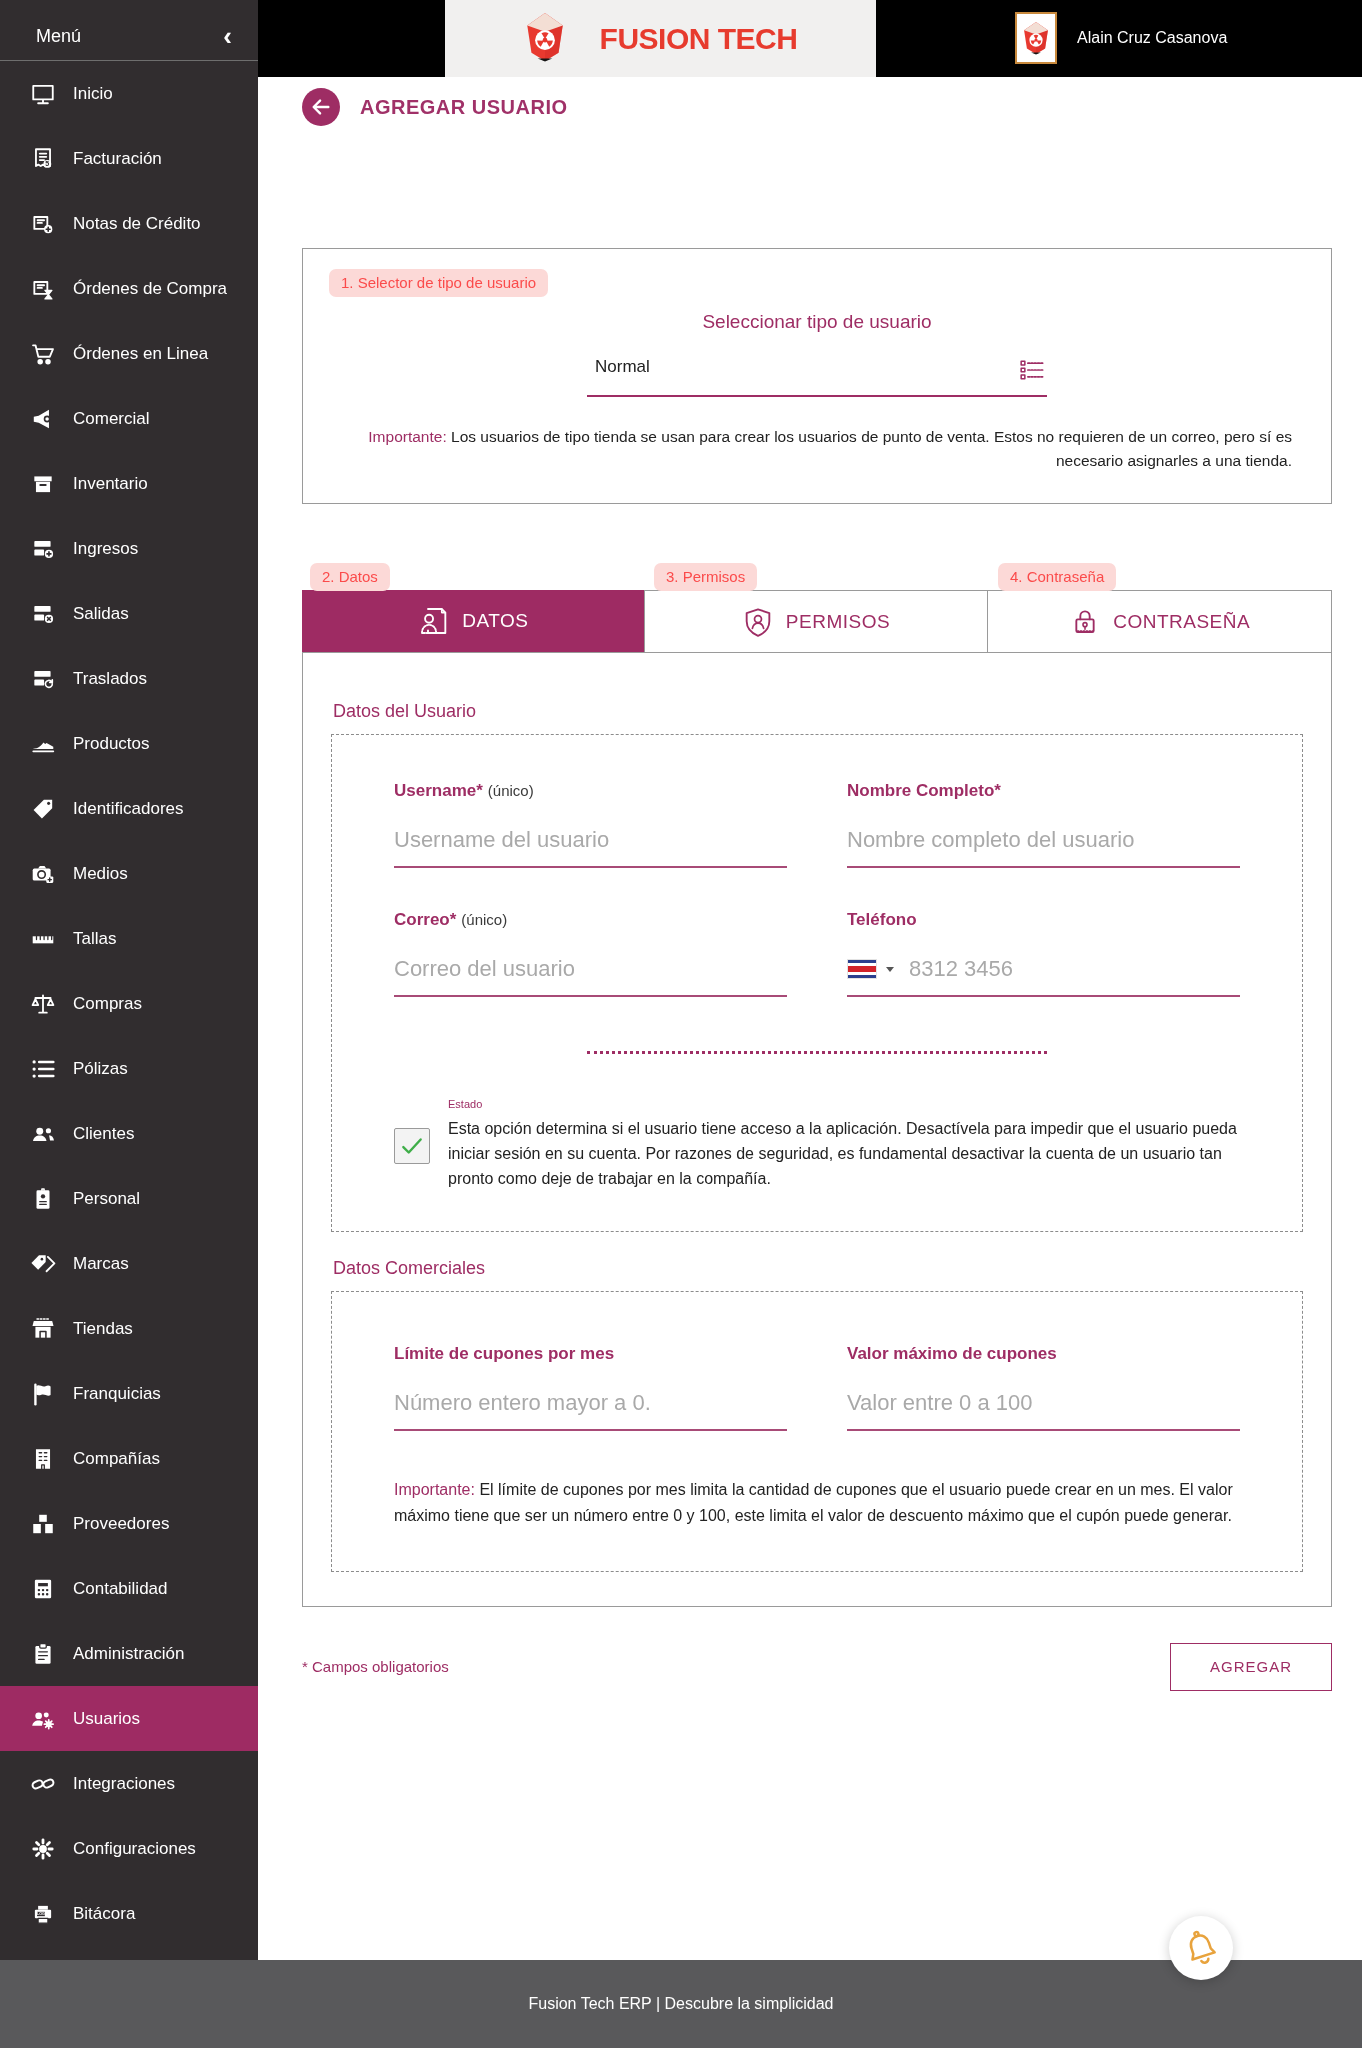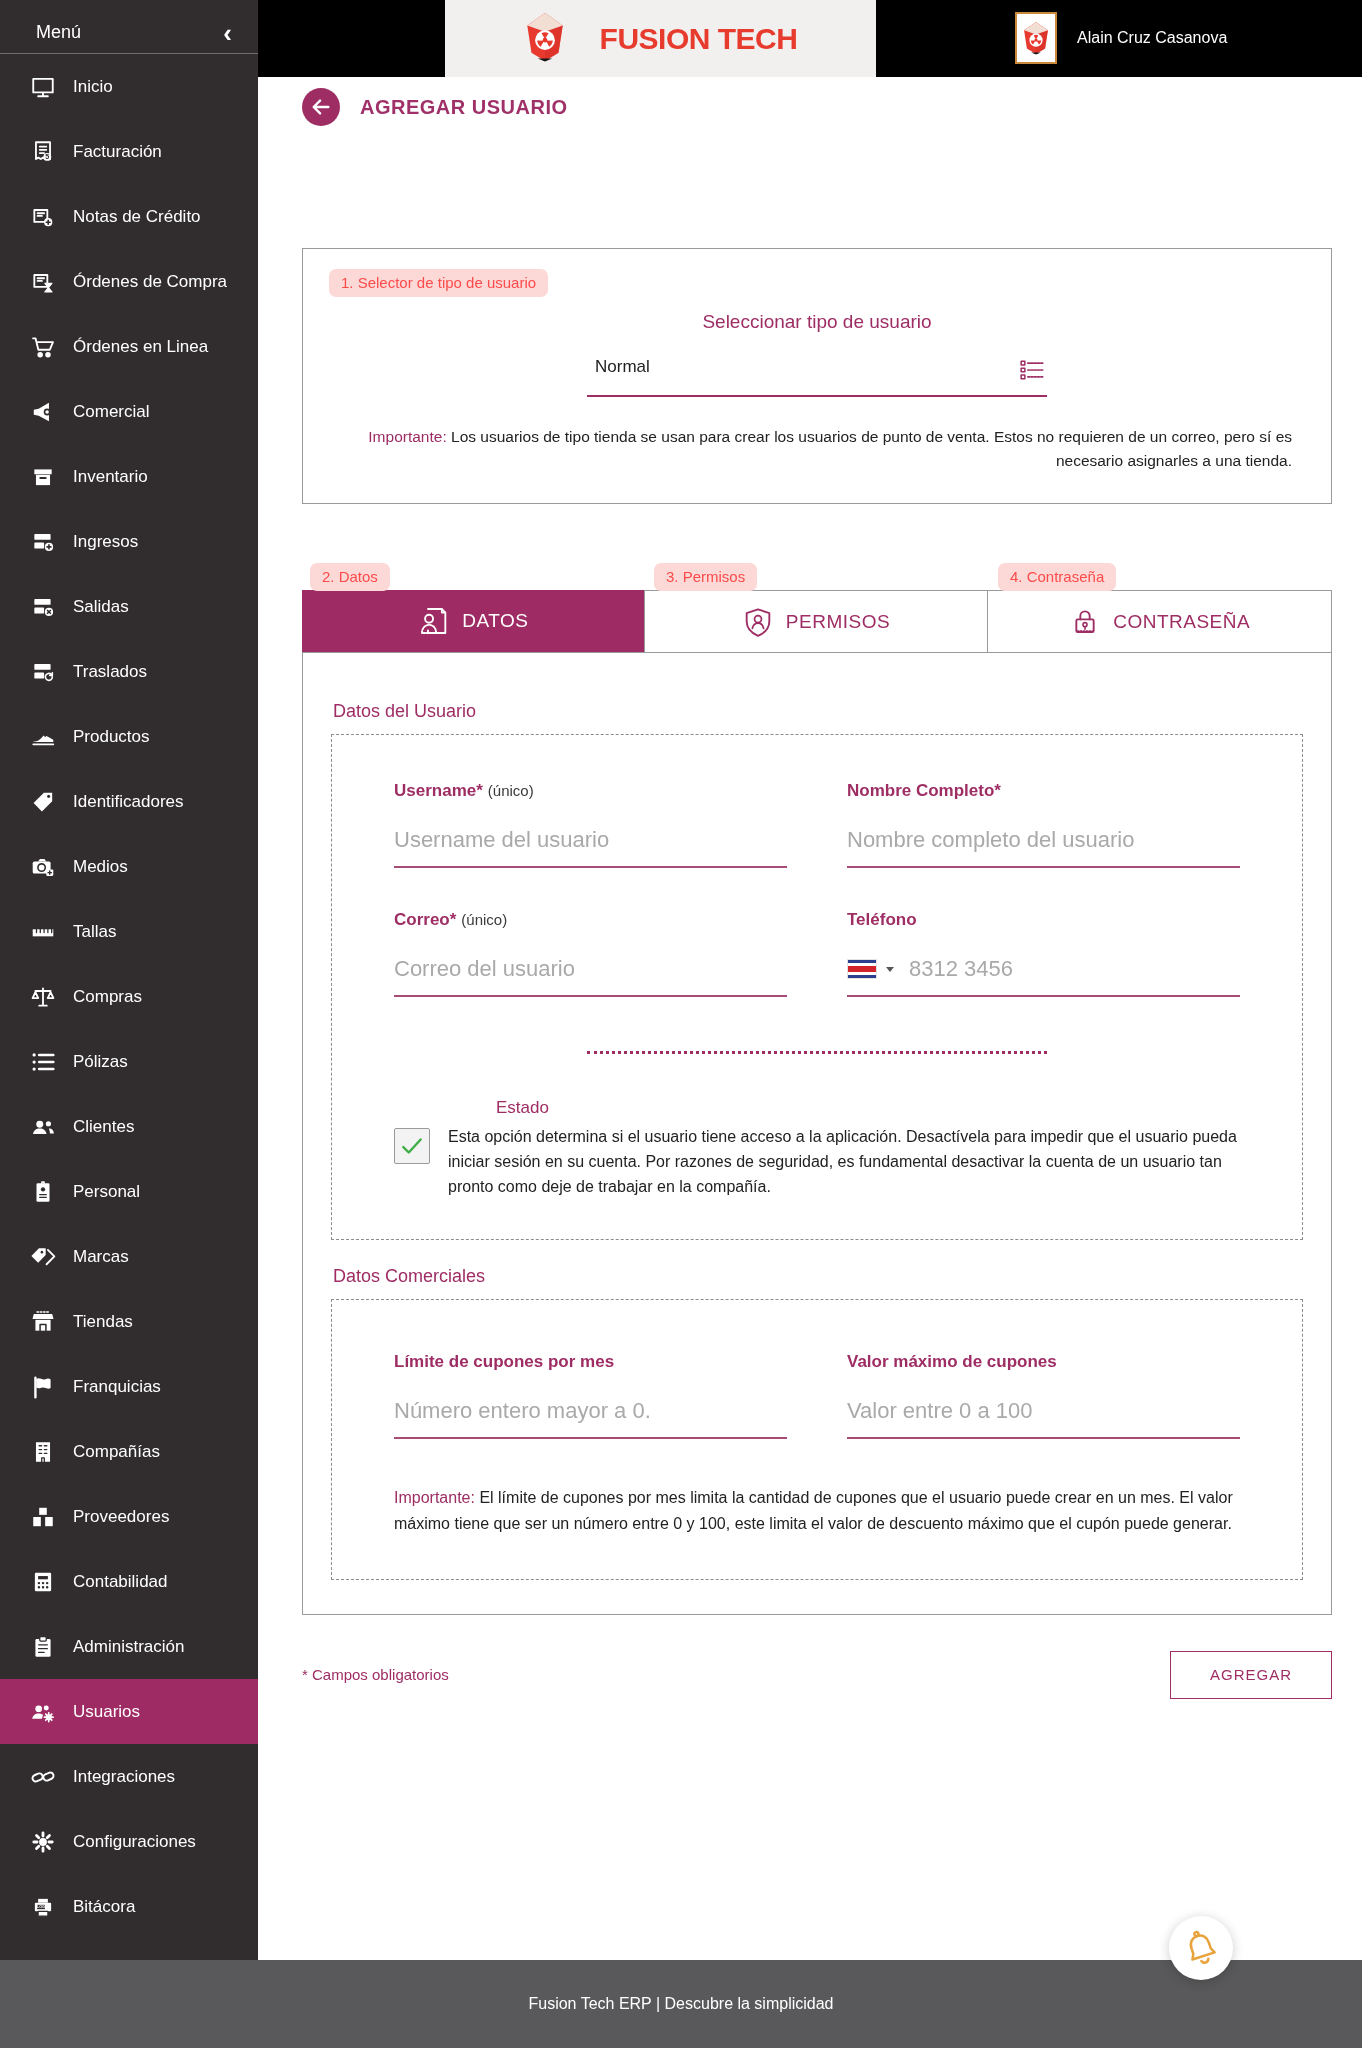--- a/index.html
+++ b/index.html
@@ -1,20 +1,20 @@
 <!DOCTYPE html>
 <html><head>
 <meta charset="utf-8">
 <style>
   html,body{margin:0;padding:0;background:#fff;font-family:"Liberation Sans",sans-serif;}
   .page{width:1362px;height:2048px;position:relative;display:flex;flex-direction:column;overflow:hidden;background:#fff;}
   .top{display:flex;height:1960px;flex-shrink:0;}
   
   aside{width:258px;flex-shrink:0;background:#312d2f;display:flex;flex-direction:column;}
-  .menu-head{height:54px;box-sizing:border-box;border-bottom:1px solid #6e6e6e;display:flex;align-items:center;justify-content:space-between;padding:12px 26px 0 36px;color:#fff;flex-shrink:0;}
+  .menu-head{height:61px;box-sizing:border-box;border-bottom:1px solid #6e6e6e;display:flex;align-items:center;justify-content:space-between;padding:12px 26px 0 36px;color:#fff;flex-shrink:0;}
   .menu-head .t{font-size:18px;}
   .chev{font-size:26px;line-height:1;color:#fff;cursor:pointer;font-weight:bold;}
   nav{flex:1;}
   .mi{height:65px;display:flex;align-items:center;padding-left:30px;gap:17px;color:#fff;cursor:pointer;box-sizing:border-box;}
   .mi.active{background:#9e2b63;}
   .ic{width:26px;height:26px;display:inline-flex;color:#fff;flex-shrink:0;}
   .ic svg{width:100%;height:100%;}
   .mi .lbl{font-size:17px;white-space:nowrap;}
   
   .right-col{flex:1;display:flex;flex-direction:column;background:#fff;min-width:0;}
@@ -60,21 +60,21 @@
   .fhint{font-size:15px;color:#3a3a3a;font-weight:normal;margin-left:5px;}
   .finput{margin-top:26px;border-bottom:2px solid #a84b77;padding-bottom:13px;display:flex;align-items:center;gap:9px;}
   .finput input{border:none;outline:none;font-size:22px;color:#b91c1c;width:100%;padding:0;font-family:"Liberation Sans",sans-serif;background:transparent;}
   .finput input::placeholder{color:#a9a9a9;opacity:1;}
   .row2{margin-top:42px;}
   .flag{width:30px;height:20px;flex-shrink:0;background:linear-gradient(180deg,#2b3f8e 0 18%,#fff 18% 36%,#d2232a 36% 64%,#fff 64% 82%,#2b3f8e 82% 100%);box-shadow:0 0 0 1px #e3e3e3 inset;cursor:pointer;}
   .caret{width:0;height:0;border-left:4.5px solid transparent;border-right:4.5px solid transparent;border-top:5.5px solid #555;margin-right:6px;cursor:pointer;}
   .divider{width:460px;margin:54px auto 0;border-top:3px dotted #9e2d64;}
   .estado{display:flex;margin-top:44px;gap:18px;align-items:flex-start;}
   .cb{width:36px;height:36px;background:#f3f3f3;border:1.5px solid #9a9a9a;border-radius:2px;box-sizing:border-box;flex-shrink:0;display:flex;align-items:center;justify-content:center;margin-top:30px;cursor:pointer;}
-  .e-title{color:#9e2d64;font-size:17px;margin-left:48px;}
+  .e-title{color:#9e2d64;font-size:11px;}
   .e-desc{font-size:16px;line-height:1.55;color:#222;max-width:880px;margin-top:7px;}
   .dashed2{padding:52px 62px 42px;}
   .note2{margin-top:46px;font-size:16px;line-height:1.6;color:#222;}
   .bottom-row{width:1030px;display:flex;justify-content:space-between;align-items:center;margin-top:36px;}
   .req{color:#9e2d64;font-size:15px;}
   .submit{width:162px;height:48px;border:1.5px solid #9e2d64;background:#fff;color:#9e2d64;font-size:15px;letter-spacing:1px;display:flex;align-items:center;justify-content:center;cursor:pointer;box-sizing:border-box;}
   
   footer{height:88px;background:#59595b;display:flex;align-items:center;justify-content:center;color:#fff;font-size:16px;flex-shrink:0;}
   .bell{position:absolute;right:129px;top:1916px;width:64px;height:64px;border-radius:50%;background:#fff;box-shadow:0 2px 12px rgba(0,0,0,.2);display:flex;align-items:center;justify-content:center;z-index:5;cursor:pointer;}
   .bell svg{width:40px;height:40px;transform:rotate(-18deg);}

